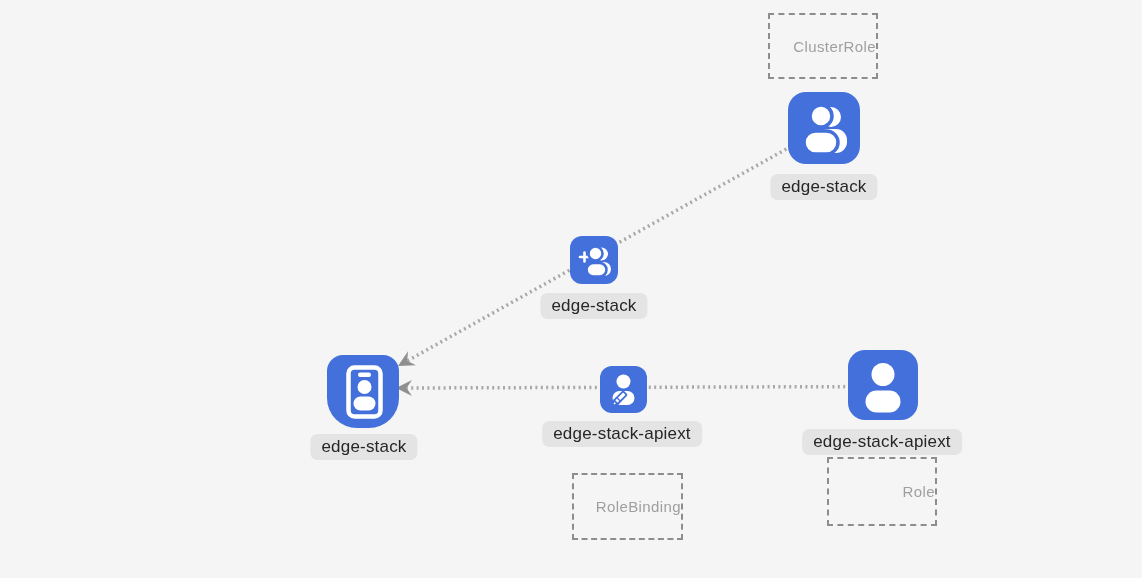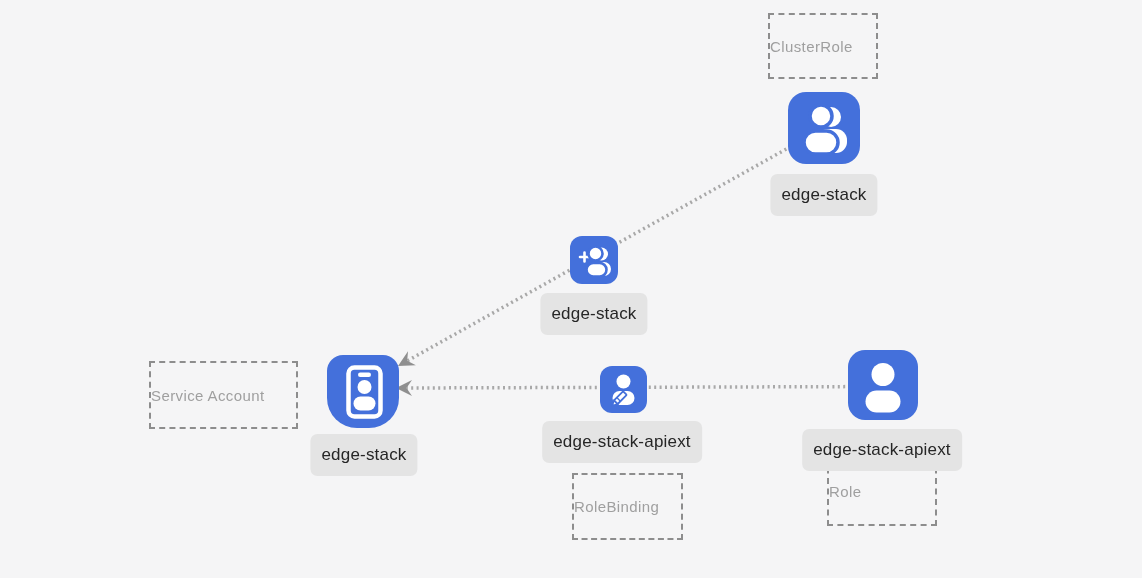--- a/index.html
+++ b/index.html
@@ -4,61 +4,58 @@
 <style>
   html,body { margin:0; padding:0; }
   body { font-family:"Liberation Sans", sans-serif; background:#f5f5f6; }
   .stage { position:relative; width:1142px; height:578px; background:var(--bg,#f5f5f6); overflow:hidden; }
 
   .edge-layer { position:absolute; left:0; top:0; width:1142px; height:578px; }
 
   .type-box {
     position:absolute; box-sizing:border-box;
     border:2px dashed var(--box-border,#8d8d8d);
-    display:flex; align-items:center; justify-content:flex-start;
+    display:flex; align-items:center; justify-content:flex-end;
     color:var(--box-text,#9f9f9f); font-size:15px; letter-spacing:0.4px;
   }
 
   .node {
     position:absolute; background:var(--icon-blue,#4470db);
     display:flex; align-items:center; justify-content:center;
   }
   .node svg { display:block; }
   .g-fill   { fill:#ffffff; }
   .g-stroke { fill:#ffffff; stroke:var(--icon-blue,#4470db); }
   .g-line   { stroke:#ffffff; fill:none; stroke-linecap:round; }
   .g-card   { fill:none; stroke:#ffffff; }
 
   .chip {
     position:absolute; transform:translateX(-50%);
     background:var(--chip-bg,#e4e4e4); color:var(--chip-text,#262626);
-    font-size:17px; line-height:20px; padding:11px 11px; border-radius:7px;
+    font-size:17px; line-height:20px; padding:3px 11px; border-radius:7px;
     white-space:nowrap; letter-spacing:0.2px;
   }
 
   .dotted { stroke:var(--connector,#a8a8a8); stroke-width:3.5; stroke-dasharray:2 3.4; fill:none; }
   .arrowhead { fill:var(--arrow,#8f8f8f); }
 </style>
 </head>
 <body>
 
 <div class="stage">
 
   <svg class="edge-layer" viewBox="0 0 1142 578">
     <line class="dotted" x1="824" y1="128" x2="407" y2="361"></line>
     <line class="dotted" x1="883" y1="386.5" x2="407" y2="388"></line>
     <polygon class="arrowhead" points="0,0 -16,-8 -10.5,0 -16,8" transform="translate(398,366) rotate(150.7)"></polygon>
     <polygon class="arrowhead" points="0,0 -16,-8 -10.5,0 -16,8" transform="translate(396,388) rotate(180)"></polygon>
   </svg>
 
   <div class="type-box" style="left:768px; top:13px; width:110px; height:66px;">
     <span>ClusterRole</span>
-  </div>
-  <div class="type-box" style="left:149px; top:361px; width:149px; height:68px;">
-    <span>Service Account</span>
   </div>
   <div class="type-box" style="left:572px; top:473px; width:111px; height:67px;">
     <span>RoleBinding</span>
   </div>
   <div class="type-box" style="left:827px; top:457px; width:110px; height:69px;">
     <span>Role</span>
   </div>
 
   <div class="node" style="left:788px; top:92px; width:72px; height:72px; border-radius:18px;">
     <svg width="72" height="72" viewBox="0 0 72 72">

